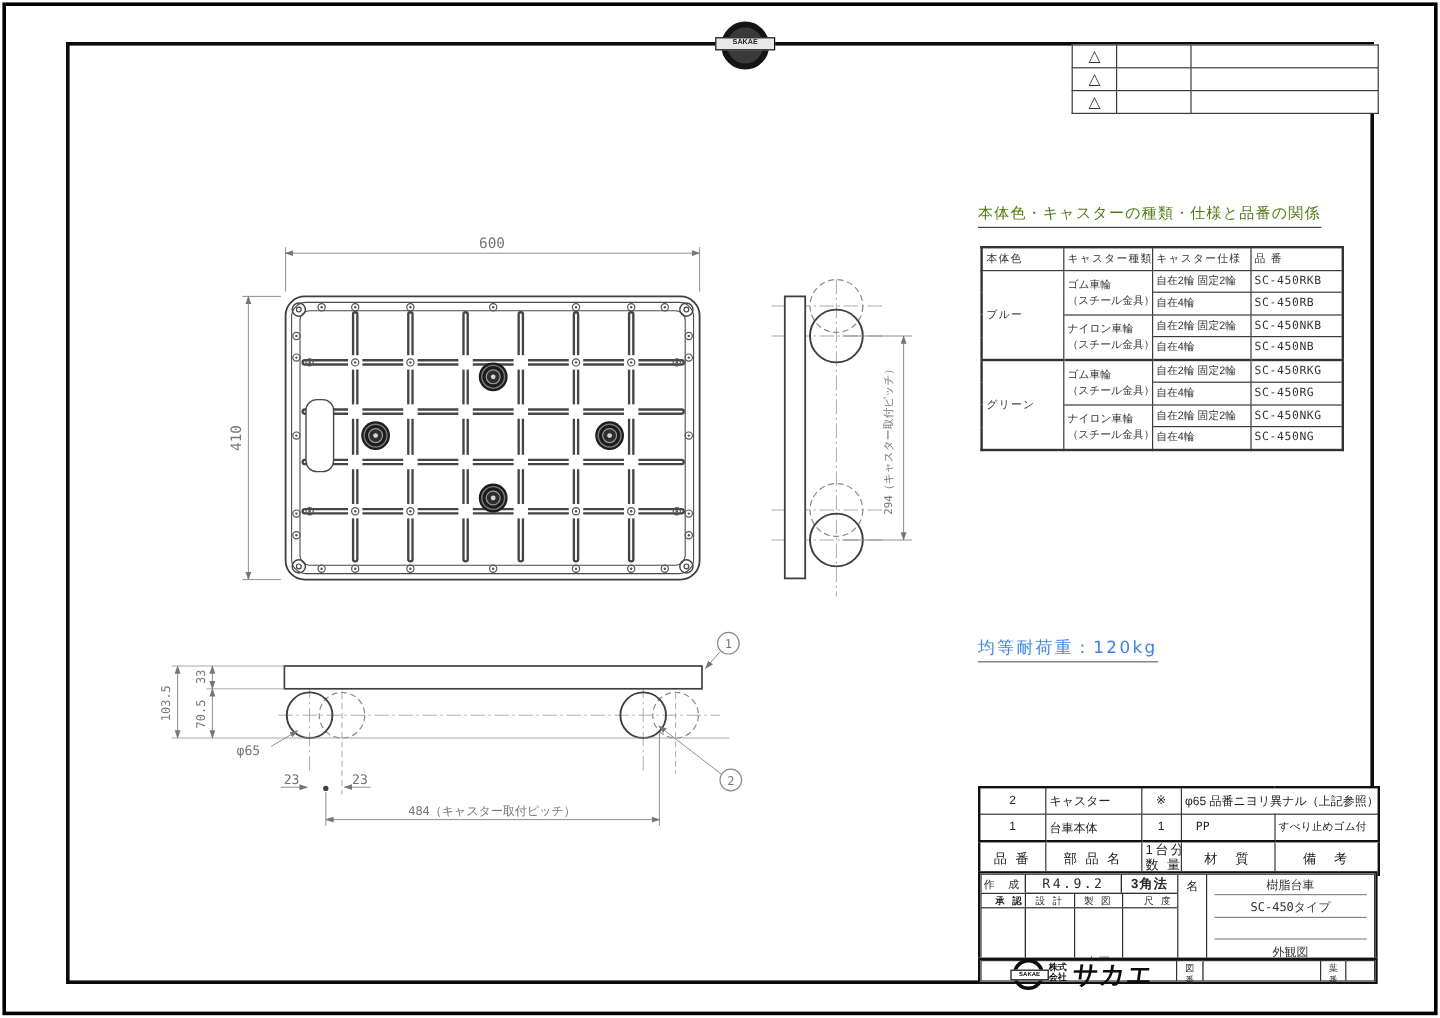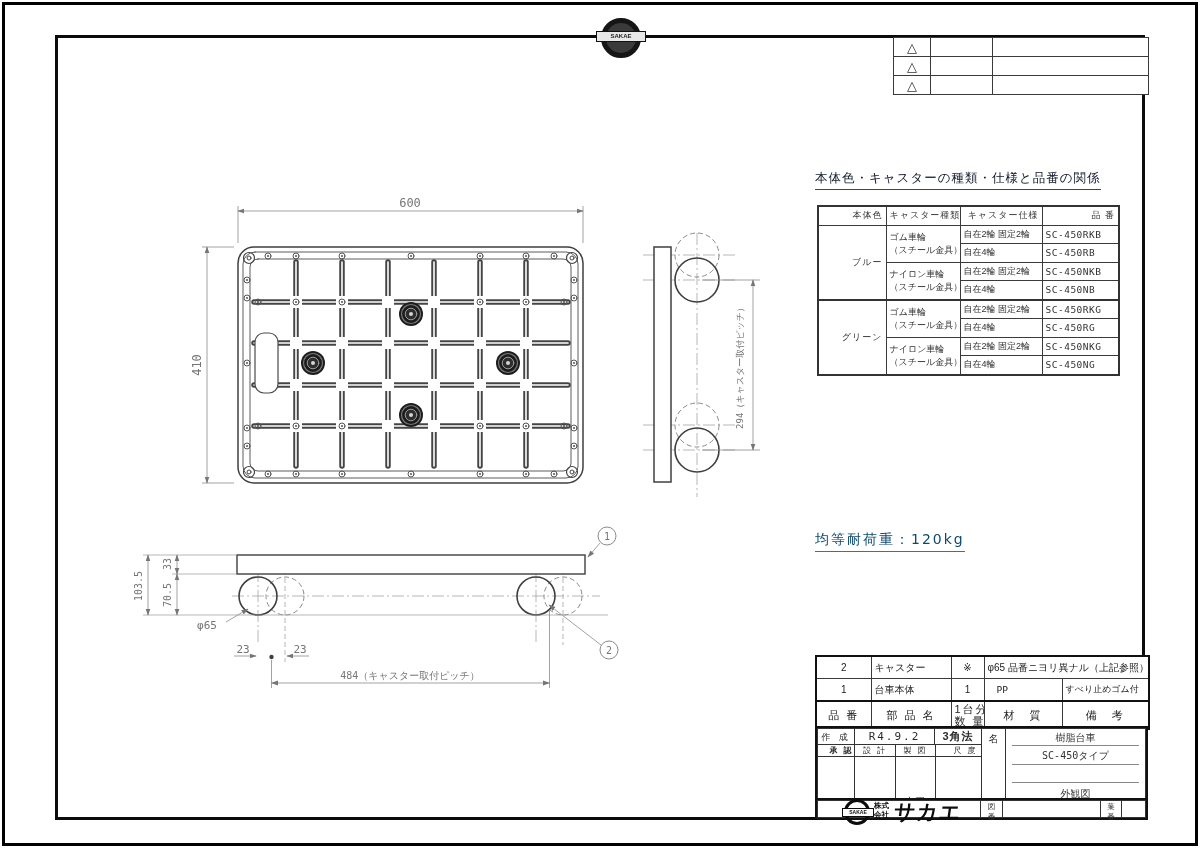--- a/index.html
+++ b/index.html
@@ -13,28 +13,28 @@
   svg{position:absolute;left:0;top:0;}
   
   table{border-collapse:collapse;table-layout:fixed;position:absolute;background:#fff;}
   td{border:1px solid #3a3a3a;overflow:hidden;white-space:nowrap;padding:0 3px;vertical-align:middle;}
   
   .rev{left:893px;top:37px;width:255px;font-size:10px;}
   .rev td{height:18px;text-align:center;color:#222;}
   .rev .tri{font-size:13px;color:#333;}
   
   .spec-title{position:absolute;left:815px;top:170px;font-size:12.5px;letter-spacing:1px;
-    color:#0f172a;border-bottom:1px solid #444;padding-bottom:2px;}
+    color:#4d7c0f;border-bottom:1px solid #444;padding-bottom:2px;}
   .spec{left:817px;top:205px;width:301px;font-size:9px;border:2px solid #333;}
   .spec td{height:17.5px;color:#333;}
-  .spec .hd{text-align:right;letter-spacing:1px;margin-left:40px;}
+  .spec .hd{text-align:left;letter-spacing:1px;margin-left:40px;}
   .spec .pn{font-family:"DejaVu Sans Mono",monospace;font-size:9.5px;letter-spacing:0.5px;}
   .spec .grp{border-top:2px solid #333;}
   
-  .load-note{position:absolute;left:815px;top:531px;font-size:14px;letter-spacing:2px;color:#0c4a6e;
+  .load-note{position:absolute;left:815px;top:531px;font-size:14px;letter-spacing:2px;color:#3b82f6;
     border-bottom:1px solid #666;padding-bottom:2px;font-family:"DejaVu Sans","Liberation Sans",sans-serif;}
   
   .parts{left:815px;top:655px;width:333px;font-size:10px;border:2px solid #111;}
   .parts td{height:21px;color:#222;}
   .parts .hd td{height:26px;text-align:center;font-size:11px;letter-spacing:2px;border-top:2px solid #111;}
   .parts .qh{font-size:7px;letter-spacing:0;line-height:1.1;}
   .parts .qh span{display:block;}
   .parts .c{text-align:center;}
   .parts .mono{font-family:"DejaVu Sans Mono",monospace;font-size:9.5px;padding-left:12px;}
   
@@ -414,21 +414,21 @@
           <span>数 量</span>
         </td>
     <td>材　質</td>
     <td>備　考</td>
   </tr>
 </tbody>
   </table>
 
 <div class="tblock">
 
-  <div class="tb-abs lab" style="left:0;top:0;width:38px;height:19px;font-size:9px;">作 成</div>
+  <div class="tb-abs lab" style="left:0;top:0;width:38px;height:19px;font-size:9px;font-family:Liberation Mono, monospace;">作 成</div>
   <div class="tb-abs lab mono" style="left:37px;top:0;width:81px;height:17px;font-size:11px;letter-spacing:2px;">R4.9.2</div>
   <div class="tb-abs lab" style="left:117px;top:0;width:48px;height:17px;font-size:11px;font-weight:bold;letter-spacing:1px;">3角法</div>
   <div class="tb-abs lab small-lab" style="left:0;top:16px;width:49px;height:13px;font-weight:bold;">承 認</div>
   <div class="tb-abs lab small-lab" style="left:37px;top:16px;width:42px;height:13px;">設 計</div>
   <div class="tb-abs lab small-lab" style="left:78px;top:16px;width:41px;height:13px;">製 図</div>
   <div class="tb-abs lab small-lab" style="left:118px;top:16px;width:61px;height:13px;">尺 度</div>
   <div class="tb-abs" style="left:0;top:28px;width:38px;height:62px;"></div>
   <div class="tb-abs" style="left:37px;top:28px;width:42px;height:62px;"></div>
   <div class="tb-abs lab" style="left:78px;top:28px;width:41px;height:62px;font-size:10px;letter-spacing:1px;align-items:flex-end;padding-bottom:8px;">上田</div>
   <div class="tb-abs lab mono" style="left:118px;top:28px;width:47px;height:62px;font-size:12px;align-items:flex-end;padding-bottom:6px;">1:5</div>

